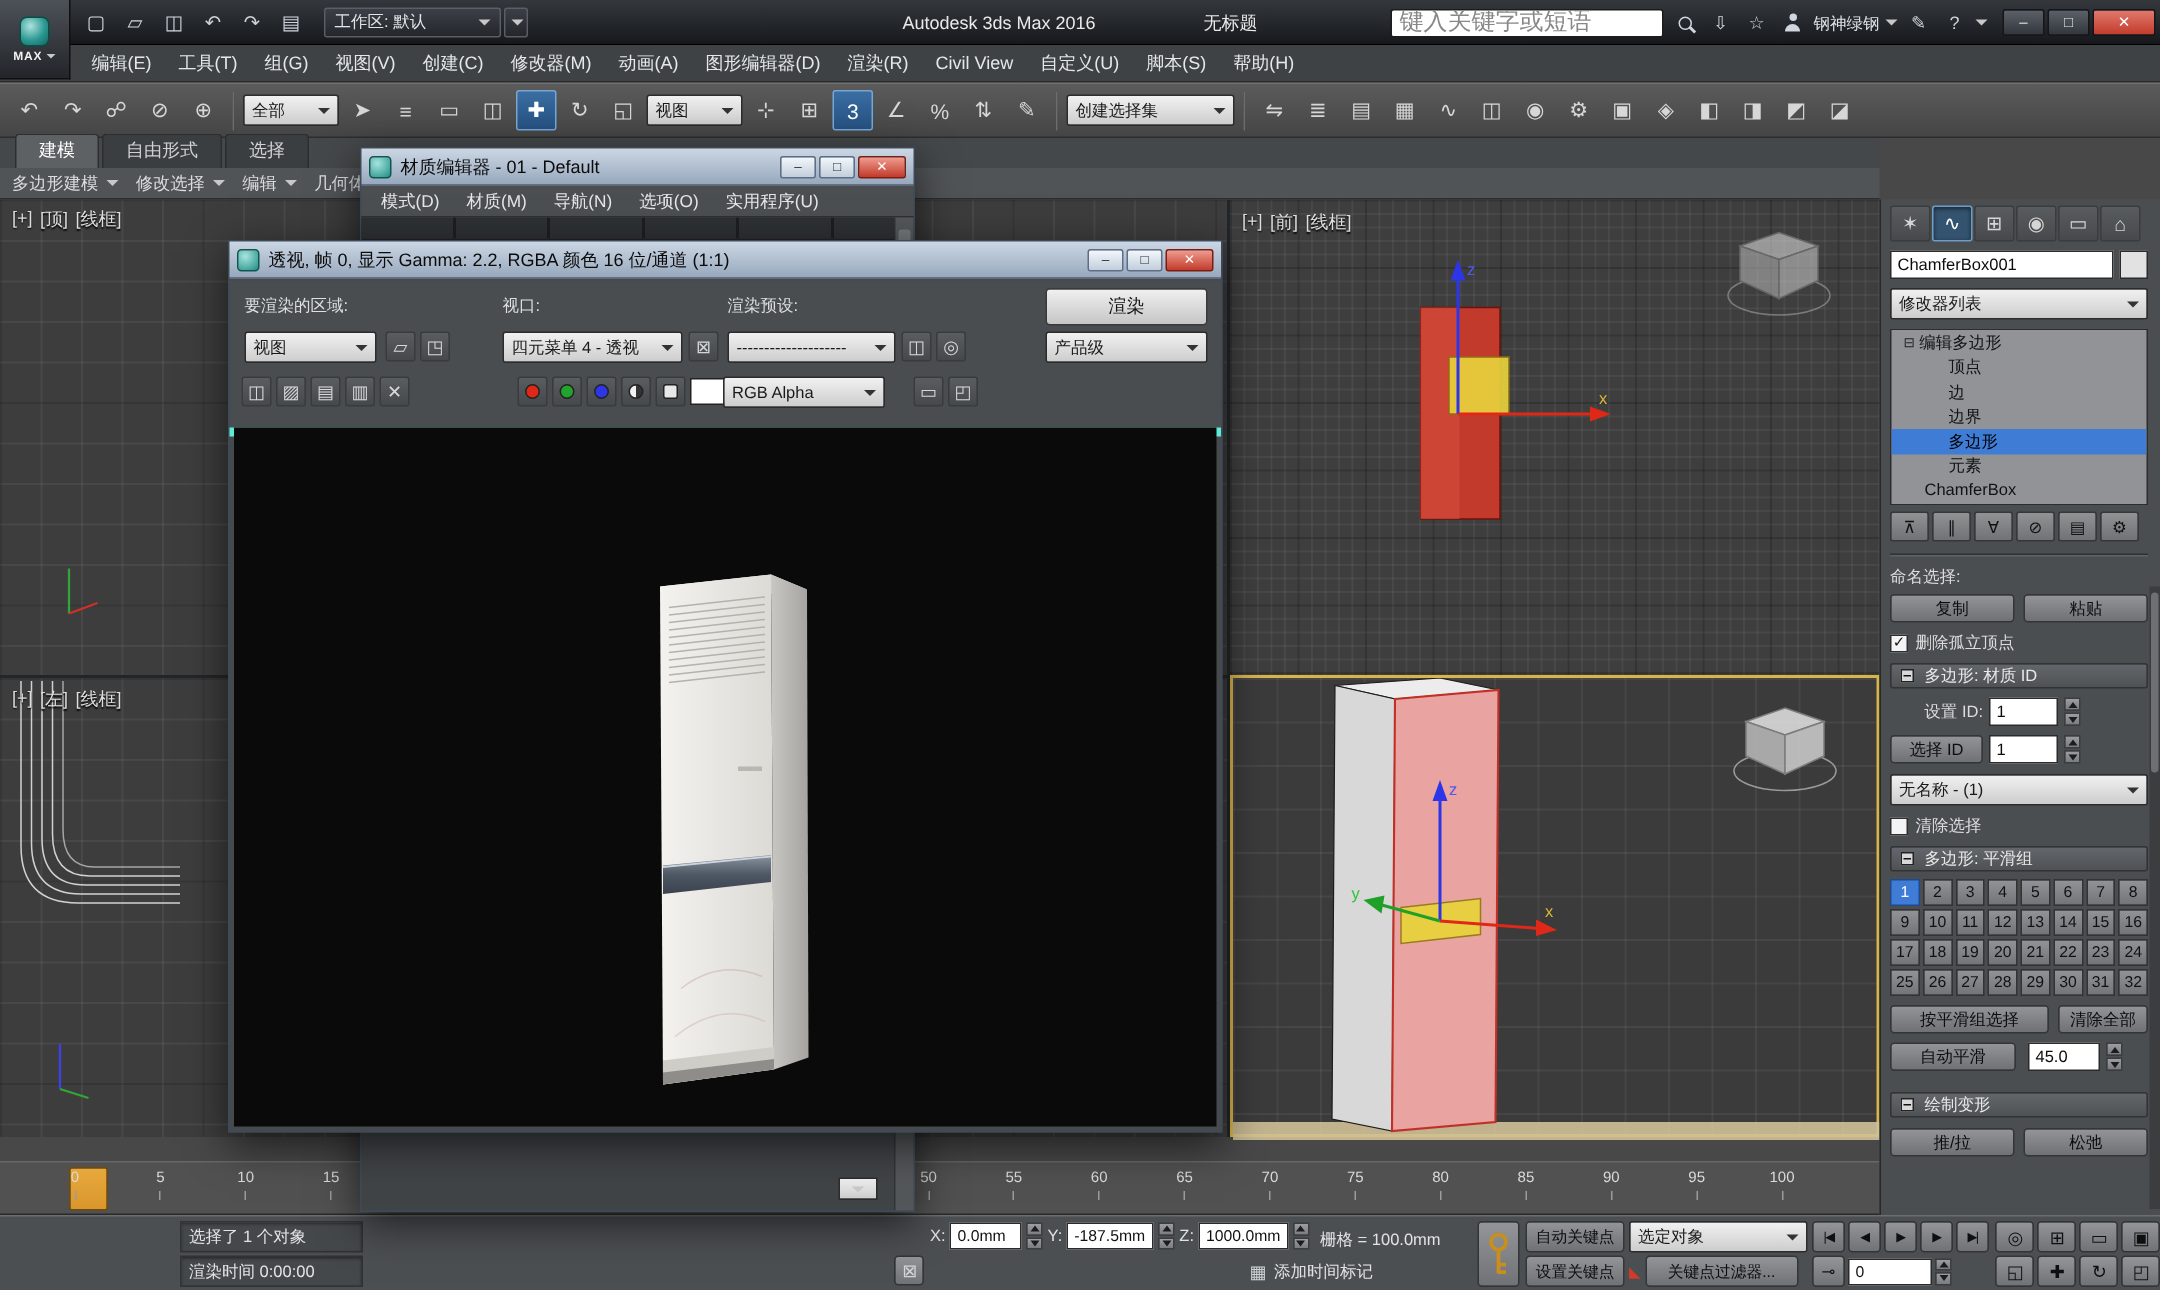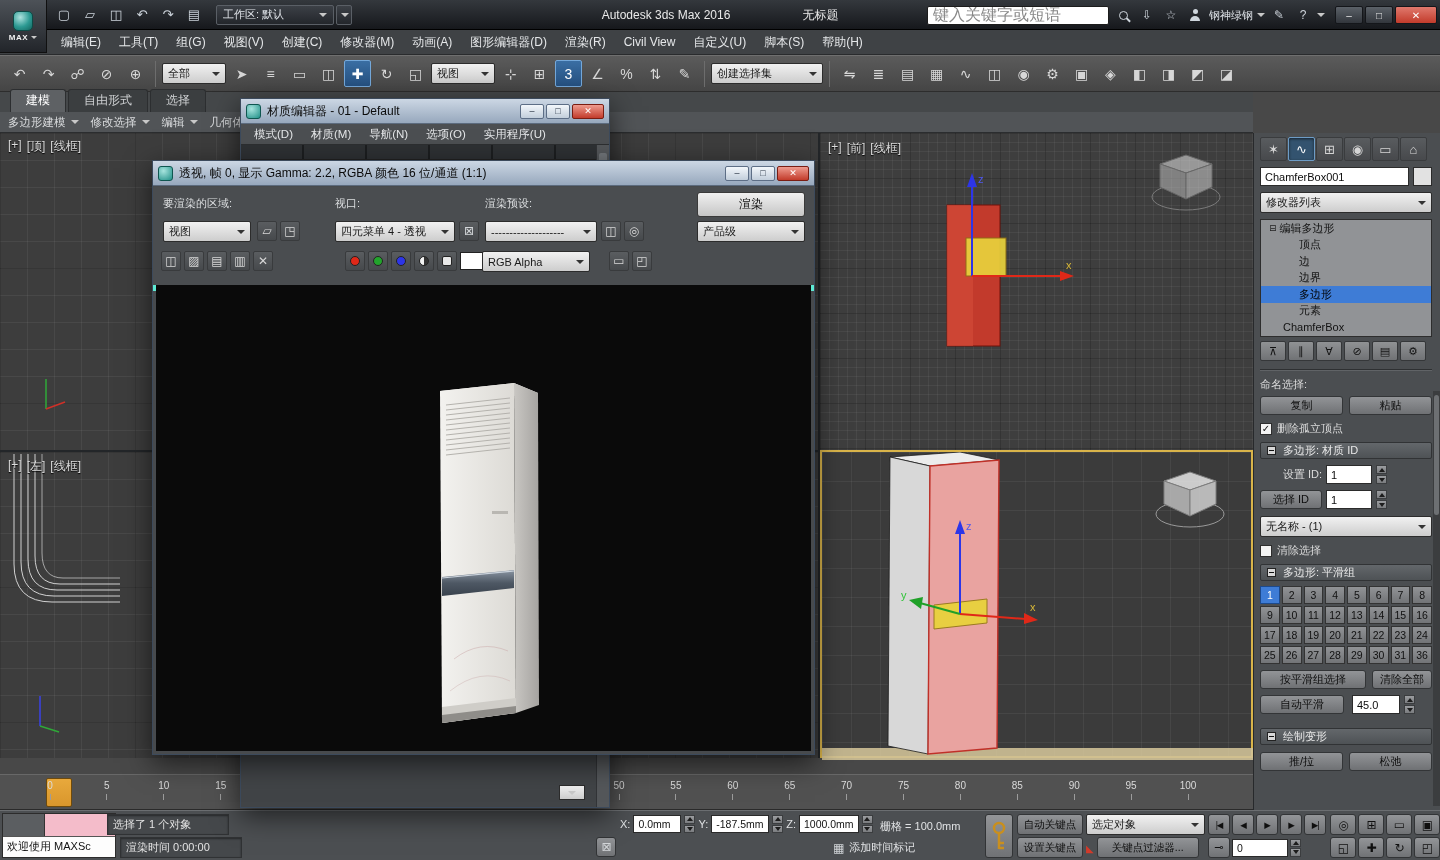--- a/index.html
+++ b/index.html
@@ -500,21 +500,21 @@
         <div class="sg-cell">22</div>
         <div class="sg-cell">23</div>
         <div class="sg-cell">24</div>
         <div class="sg-cell">25</div>
         <div class="sg-cell">26</div>
         <div class="sg-cell">27</div>
         <div class="sg-cell">28</div>
         <div class="sg-cell">29</div>
         <div class="sg-cell">30</div>
         <div class="sg-cell">31</div>
-        <div class="sg-cell">36</div>
+        <div class="sg-cell">32</div>
       </div>
     <div class="cp-btnrow" style="margin-top:6px">
       <button class="btn" style="flex:1.8">按平滑组选择</button>
       <button class="btn" style="flex:1">清除全部</button>
     </div>
     <div class="idrow">
       <button class="btn" style="width:84px">自动平滑</button>
       <div class="field" style="width:48px;margin-left:4px">45.0</div>
       <div class="spin">
           <i class="up"></i>
@@ -554,28 +554,21 @@
       <div class="tick" style="left: 846.6px;">70</div>
       <div class="tick" style="left: 903.5px;">75</div>
       <div class="tick" style="left: 960.4px;">80</div>
       <div class="tick" style="left: 1017.3px;">85</div>
       <div class="tick" style="left: 1074.2px;">90</div>
       <div class="tick" style="left: 1131.1px;">95</div>
       <div class="tick" style="left: 1188px;">100</div>
     </div>
 
   <footer id="statusbar">
-    <div id="listener">
-      <div class="l-gray"></div>
-      <div class="l-pink"></div>
-      <div class="l-white">
-          <span>欢迎使用 MAXSc</span>
-        </div>
-    </div>
-    <div class="sunken abs" style="left:107px;top:3px;width:122px;height:21px">
+    <div class="sunken abs" style="left:120px;top:3px;width:122px;height:21px">
         <span>选择了 1 个对象</span>
       </div>
     <div class="sunken abs" style="left:120px;top:26px;width:122px;height:21px">
         <span>渲染时间 0:00:00</span>
       </div>
     <span class="pbtn abs i-lock" style="left:596px;top:26px;width:20px;height:20px"></span>
     <div class="row abs" style="left:620px;top:4px;gap:3px">
       <span class="slabel">X:</span>
       <div class="sfield" style="width:48px">0.0mm</div>
       <div class="spin" style="height:18px">

